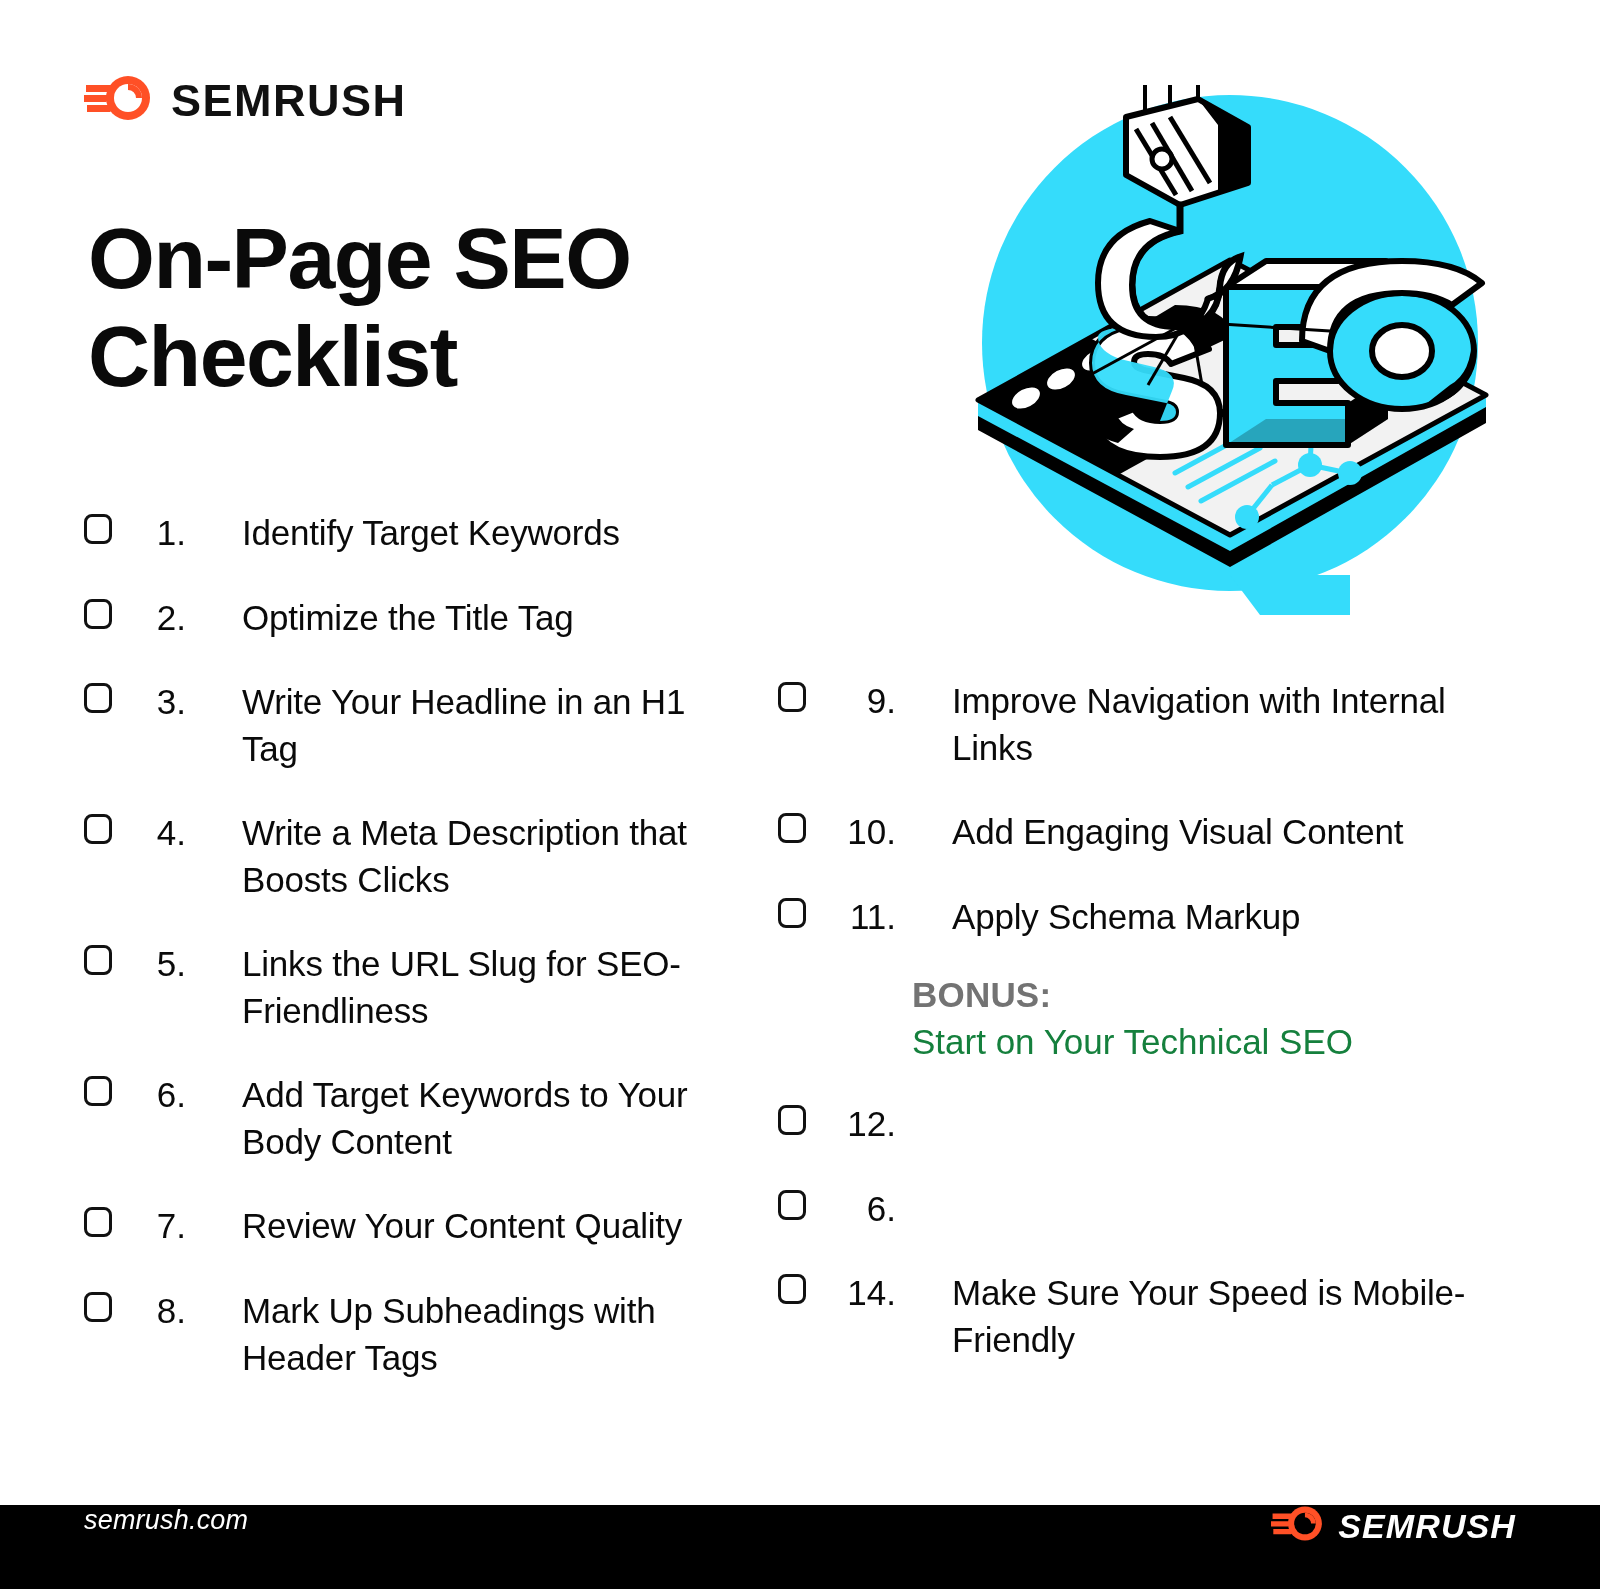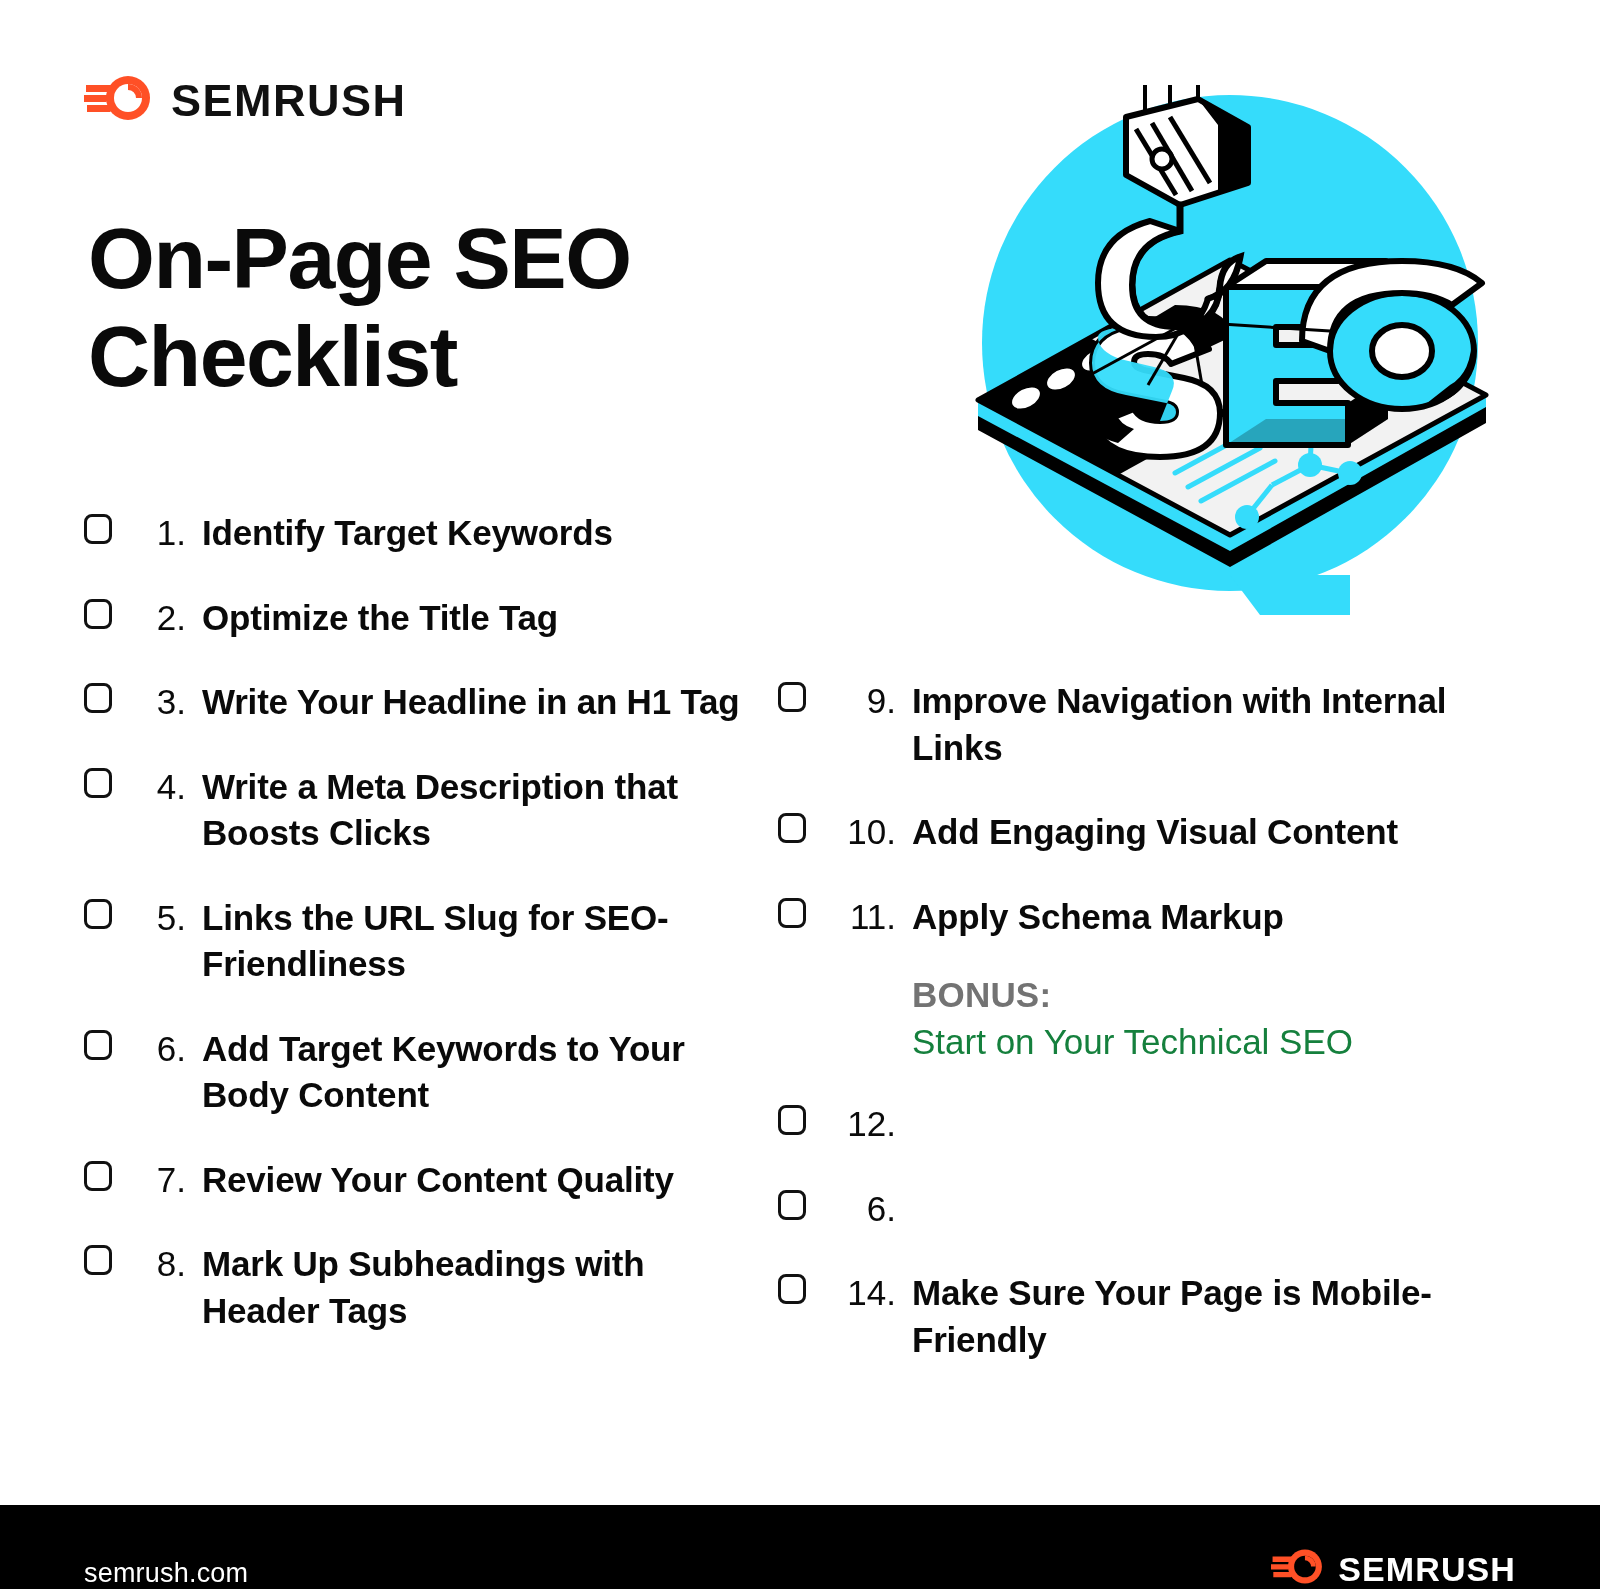--- a/index.html
+++ b/index.html
@@ -94,22 +94,23 @@
   }
   .col-right .item-num {
     width: 78px;
     margin-left: 28px;
   }
   .item-text {
     flex: 1 1 auto;
     font-size: 35px;
     line-height: 1.33;
     color: #0a0a0a;
-    font-weight: 700;
+    font-weight: 400;
     letter-spacing: -0.2px;
+    margin-left: 40px;
   }
 
   
   .bonus-block {
     margin-left: 134px;
     margin-top: -6px;
     margin-bottom: 36px;
   }
   .col-right .bonus-block { margin-left: 134px; }
   .bonus-label {
@@ -127,24 +128,25 @@
 
   
   .footer {
     position: absolute;
     left: 0;
     bottom: 0;
     width: 1600px;
     height: 84px;
     background: #000000;
     display: flex;
-    align-items: flex-end;
+    align-items: flex-start;
     justify-content: space-between;
     padding: 0 84px;
     box-sizing: border-box;
+    font-style: italic;
   }
   .footer-url {
     color: #ffffff;
     font-size: 27px;
     letter-spacing: 0.2px;
   }
   .footer-logo {
     display: flex;
     align-items: center;
     gap: 13px;
@@ -354,21 +356,21 @@
   </div>
 
   <div class="check-item">
     <span class="checkbox"></span>
     <span class="item-num">6.</span>
   </div>
 
   <div class="check-item">
     <span class="checkbox"></span>
     <span class="item-num">14.</span>
-    <span class="item-text">Make Sure Your Page is Mobile-Friendly</span>
+    <span class="item-text">Make Sure Your Speed is Mobile-Friendly</span>
   </div>
 
 </div>
 
 <div class="footer">
   <span class="footer-url">semrush.com</span>
   <span class="footer-logo">
     <span>
       <svg width="54" height="37" viewBox="0 0 70 48" xmlns="http://www.w3.org/2000/svg">
         <g fill="#FF5026">

